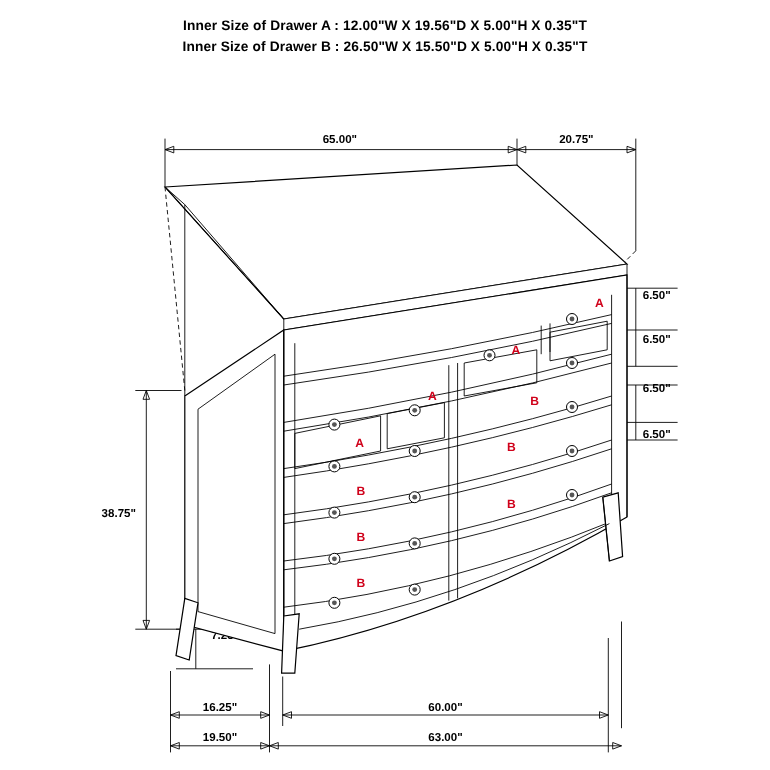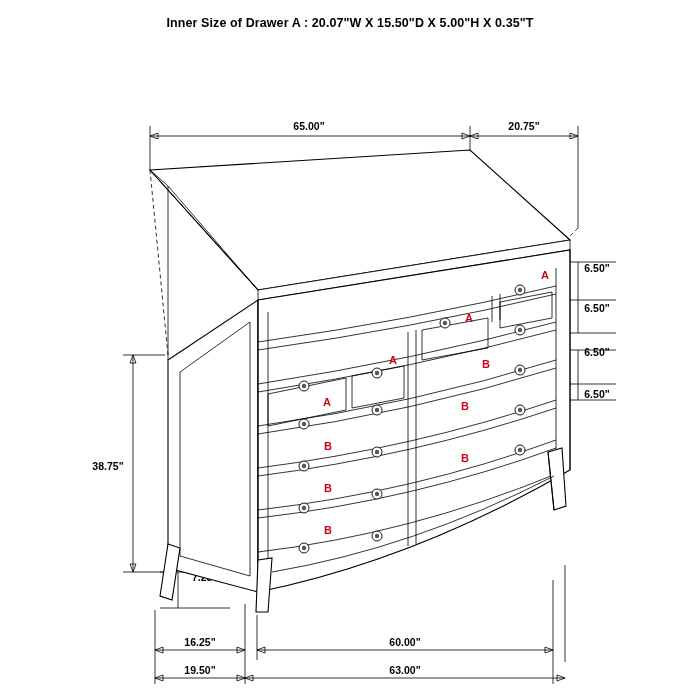--- a/index.html
+++ b/index.html
@@ -63,21 +63,22 @@
   .fillwhite { fill: #ffffff; }
   .knob { fill: #ffffff; stroke: #000000; stroke-width: 0.9; }
   .knobdark { fill: #555555; }
 </style>
 </head>
 <body>
 
 <div id="stage">
 
   <div class="header">
-    <div class="line">Inner Size of Drawer A : 20.07"W X 15.50"D X 5.00"H X 0.35"T</div>
+    <div class="line">Inner Size of Drawer A : 12.00"W X 19.56"D X 5.00"H X 0.35"T</div>
+    <div class="line">Inner Size of Drawer B : 26.50"W X 15.50"D X 5.00"H X 0.35"T</div>
   </div>
 
   <svg class="diagram" viewBox="0 0 700 700">
 
     <g>
 
       <line class="ln thin" x1="150" y1="126" x2="150" y2="170"></line>
       <line class="ln thin" x1="470" y1="126" x2="470" y2="150"></line>
       <line class="ln thin" x1="578" y1="126" x2="578" y2="228"></line>
 

